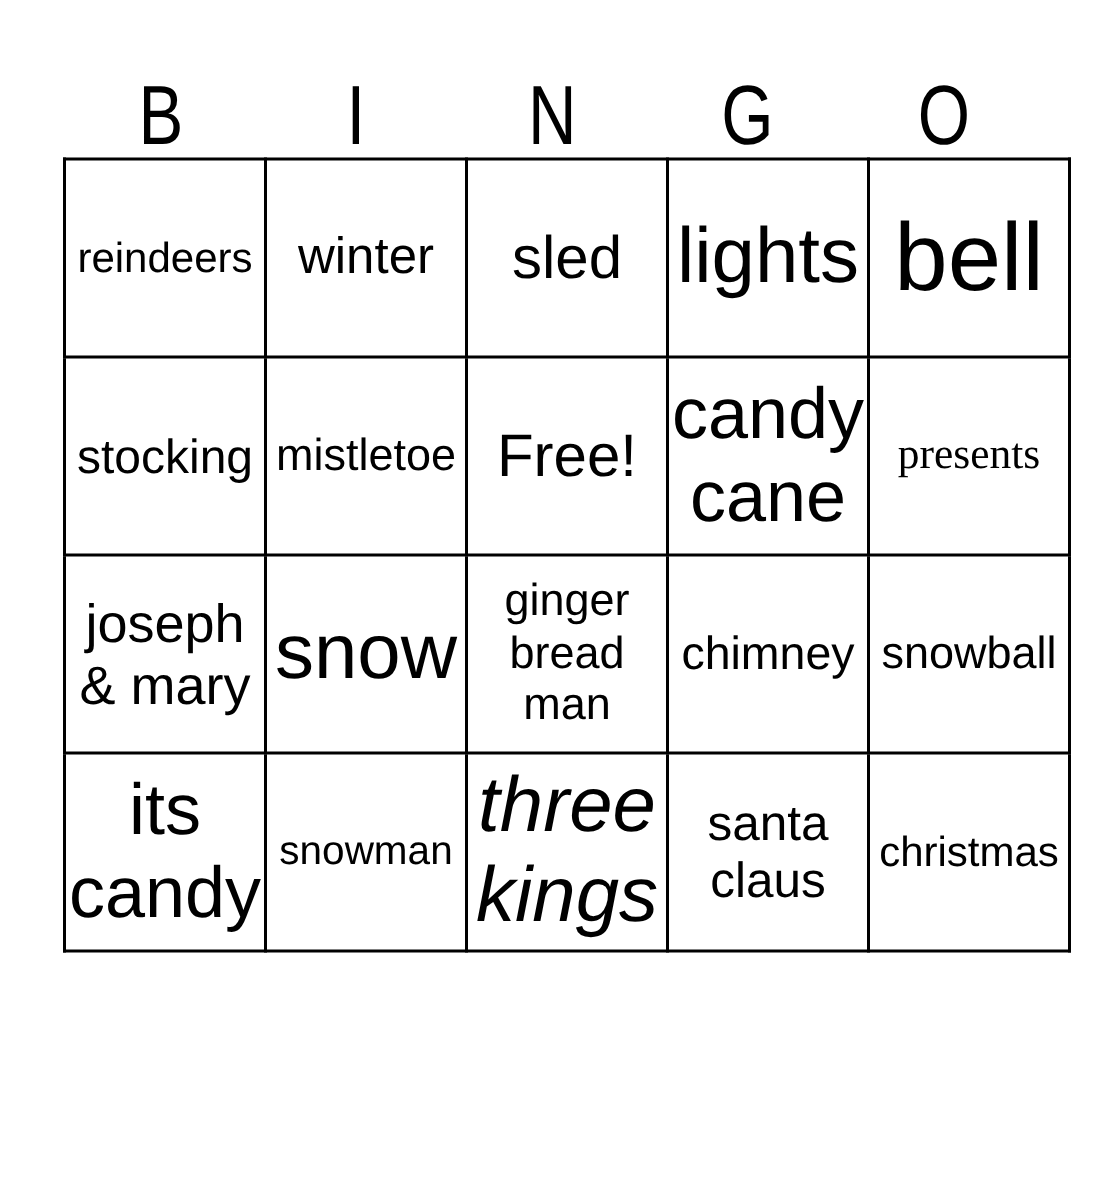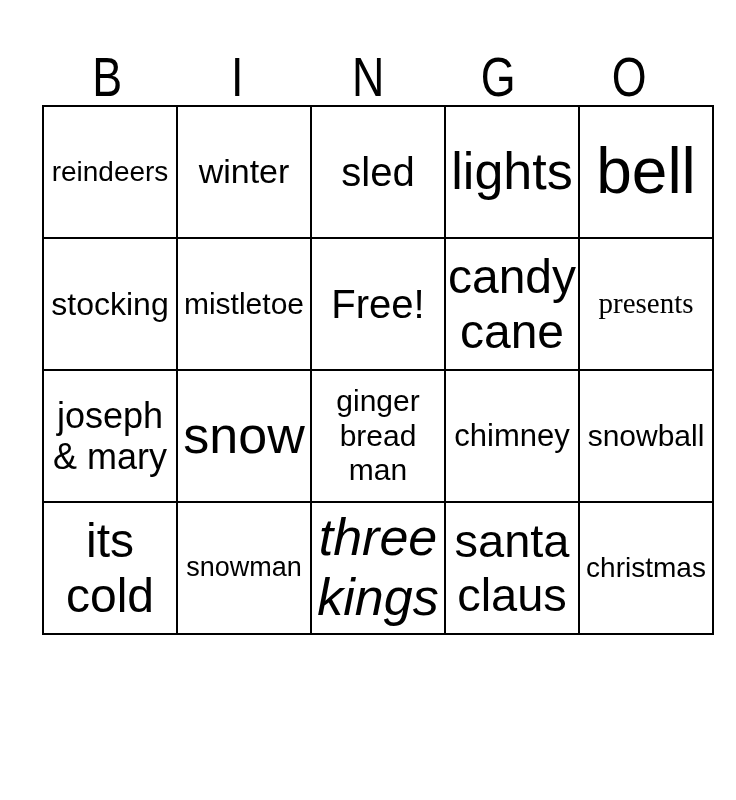--- a/index.html
+++ b/index.html
@@ -86,24 +86,24 @@
 &amp; mary</td>
         <td style="font-size: 52px;">snow</td>
         <td style="font-size: 30px;">ginger
 bread
 man</td>
         <td style="font-size: 31px;">chimney</td>
         <td style="font-size: 30px;">snowball</td>
       </tr>
       <tr>
         <td style="font-size: 48px;">its
-cold</td>
+candy</td>
         <td style="font-size: 27px;">snowman</td>
         <td style="font-size: 52px; font-style: italic;">three
 kings</td>
-        <td style="font-size: 47px;">santa
+        <td style="font-size: 33px;">santa
 claus</td>
         <td style="font-size: 28px;">christmas</td>
       </tr>
     </tbody>
   </table>
 
 </div>
 
 </body></html>

